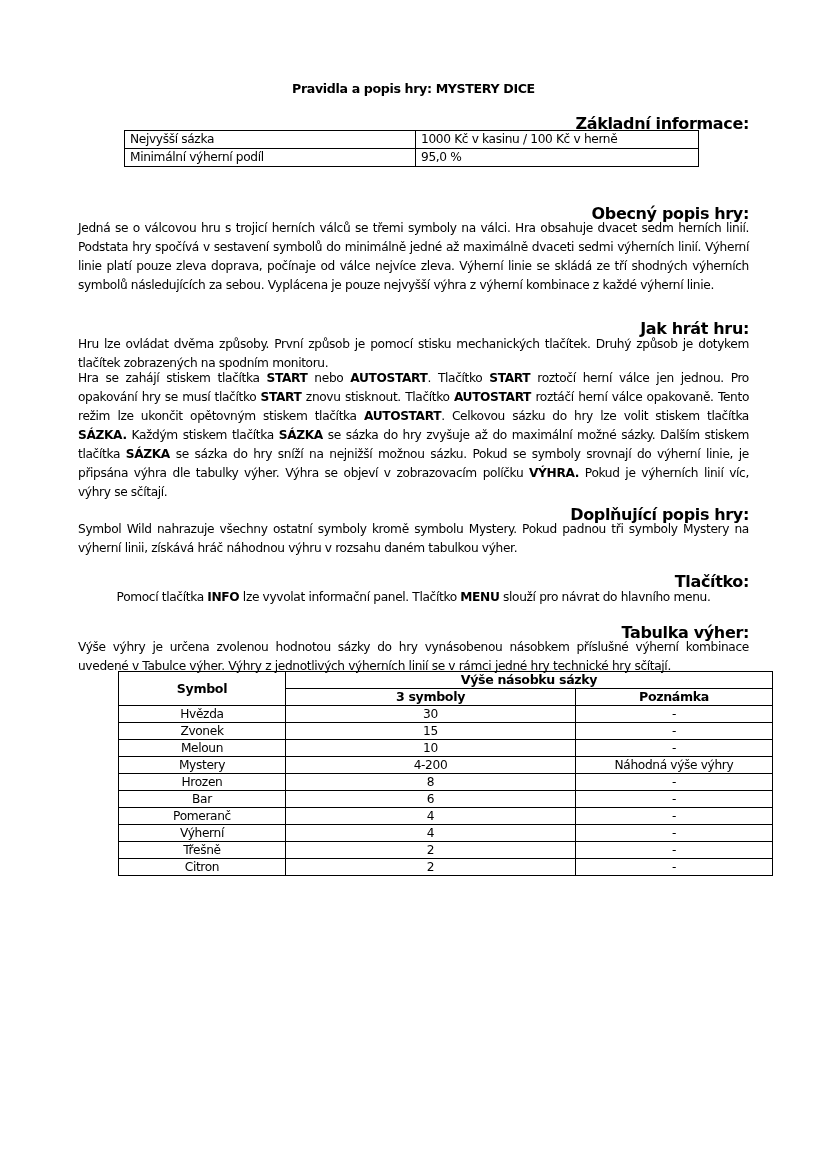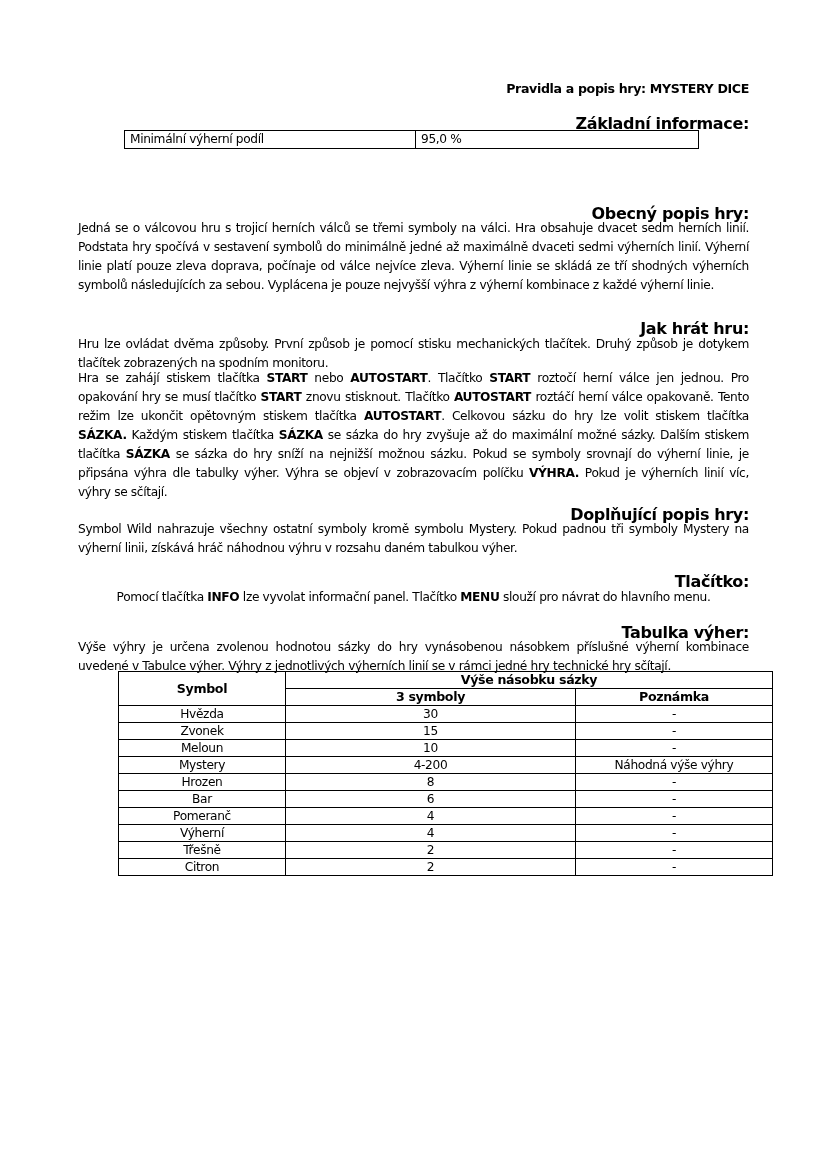--- a/index.html
+++ b/index.html
@@ -2,21 +2,21 @@
 <html><head>
 <meta charset="utf-8">
 <style>
   html, body { margin: 0; padding: 0; background: #ffffff; }
   body {
     width: 827px; height: 1169px; position: relative; overflow: hidden;
     font-family: "DejaVu Sans", sans-serif; color: #000; font-size: 12.2px;
     letter-spacing: -0.35px;
   }
   .page { position: absolute; left: 78px; top: 0; width: 671px; }
-  .title { position: absolute; left: 0; width: 671px; top: 81px; text-align: right; font-weight: bold; font-size: 12.6px; }
+  .title { position: absolute; left: 0; width: 671px; top: 81px; text-align: center; font-weight: bold; font-size: 12.6px; }
   .h { position: absolute; left: 0; width: 671px; text-align: right; font-weight: bold; font-size: 16px; }
   .p { position: absolute; left: 0; width: 671px; line-height: 19px; text-align: justify; }
   .p.center { text-align: center; }
   table { border-collapse: collapse; position: absolute; }
   td, th { border: 1px solid #000; padding: 0 5px; line-height: 17px; font-size: 12.2px; font-weight: normal; }
   #basic { left: 46px; top: 130px; width: 575px; }
   #basic td { height: 17px; }
   #basic td:first-child { width: 280px; }
   #pay { left: 8px; top: 671px; width: 655px; margin-left: 32px; }
   #pay td, #pay th { text-align: center; height: 16px; line-height: 16px; }
@@ -26,20 +26,24 @@
 </head>
 <body>
 
 <div class="page">
 
   <div class="title">Pravidla a popis hry: MYSTERY DICE</div>
 
   <div class="h" style="top:114px">Základní informace:</div>
   <table id="basic">
     <tbody>
+      <tr>
+        <td>Nejvyšší sázka</td>
+        <td>1000 Kč v kasinu / 100 Kč v herně</td>
+      </tr>
       <tr>
         <td>Minimální výherní podíl</td>
         <td>95,0 %</td>
       </tr>
     </tbody>
   </table>
 
   <div class="h" style="top:204px">Obecný popis hry:</div>
   <div class="p" style="top:219px">Jedná se o válcovou hru s trojicí herních válců se třemi symboly na válci. Hra obsahuje dvacet sedm herních linií. Podstata hry spočívá v sestavení symbolů do minimálně jedné až maximálně dvaceti sedmi výherních linií. Výherní linie platí pouze zleva doprava, počínaje od válce nejvíce zleva. Výherní linie se skládá ze tří shodných výherních symbolů následujících za sebou. Vyplácena je pouze nejvyšší výhra z výherní kombinace z každé výherní linie.</div>
 

